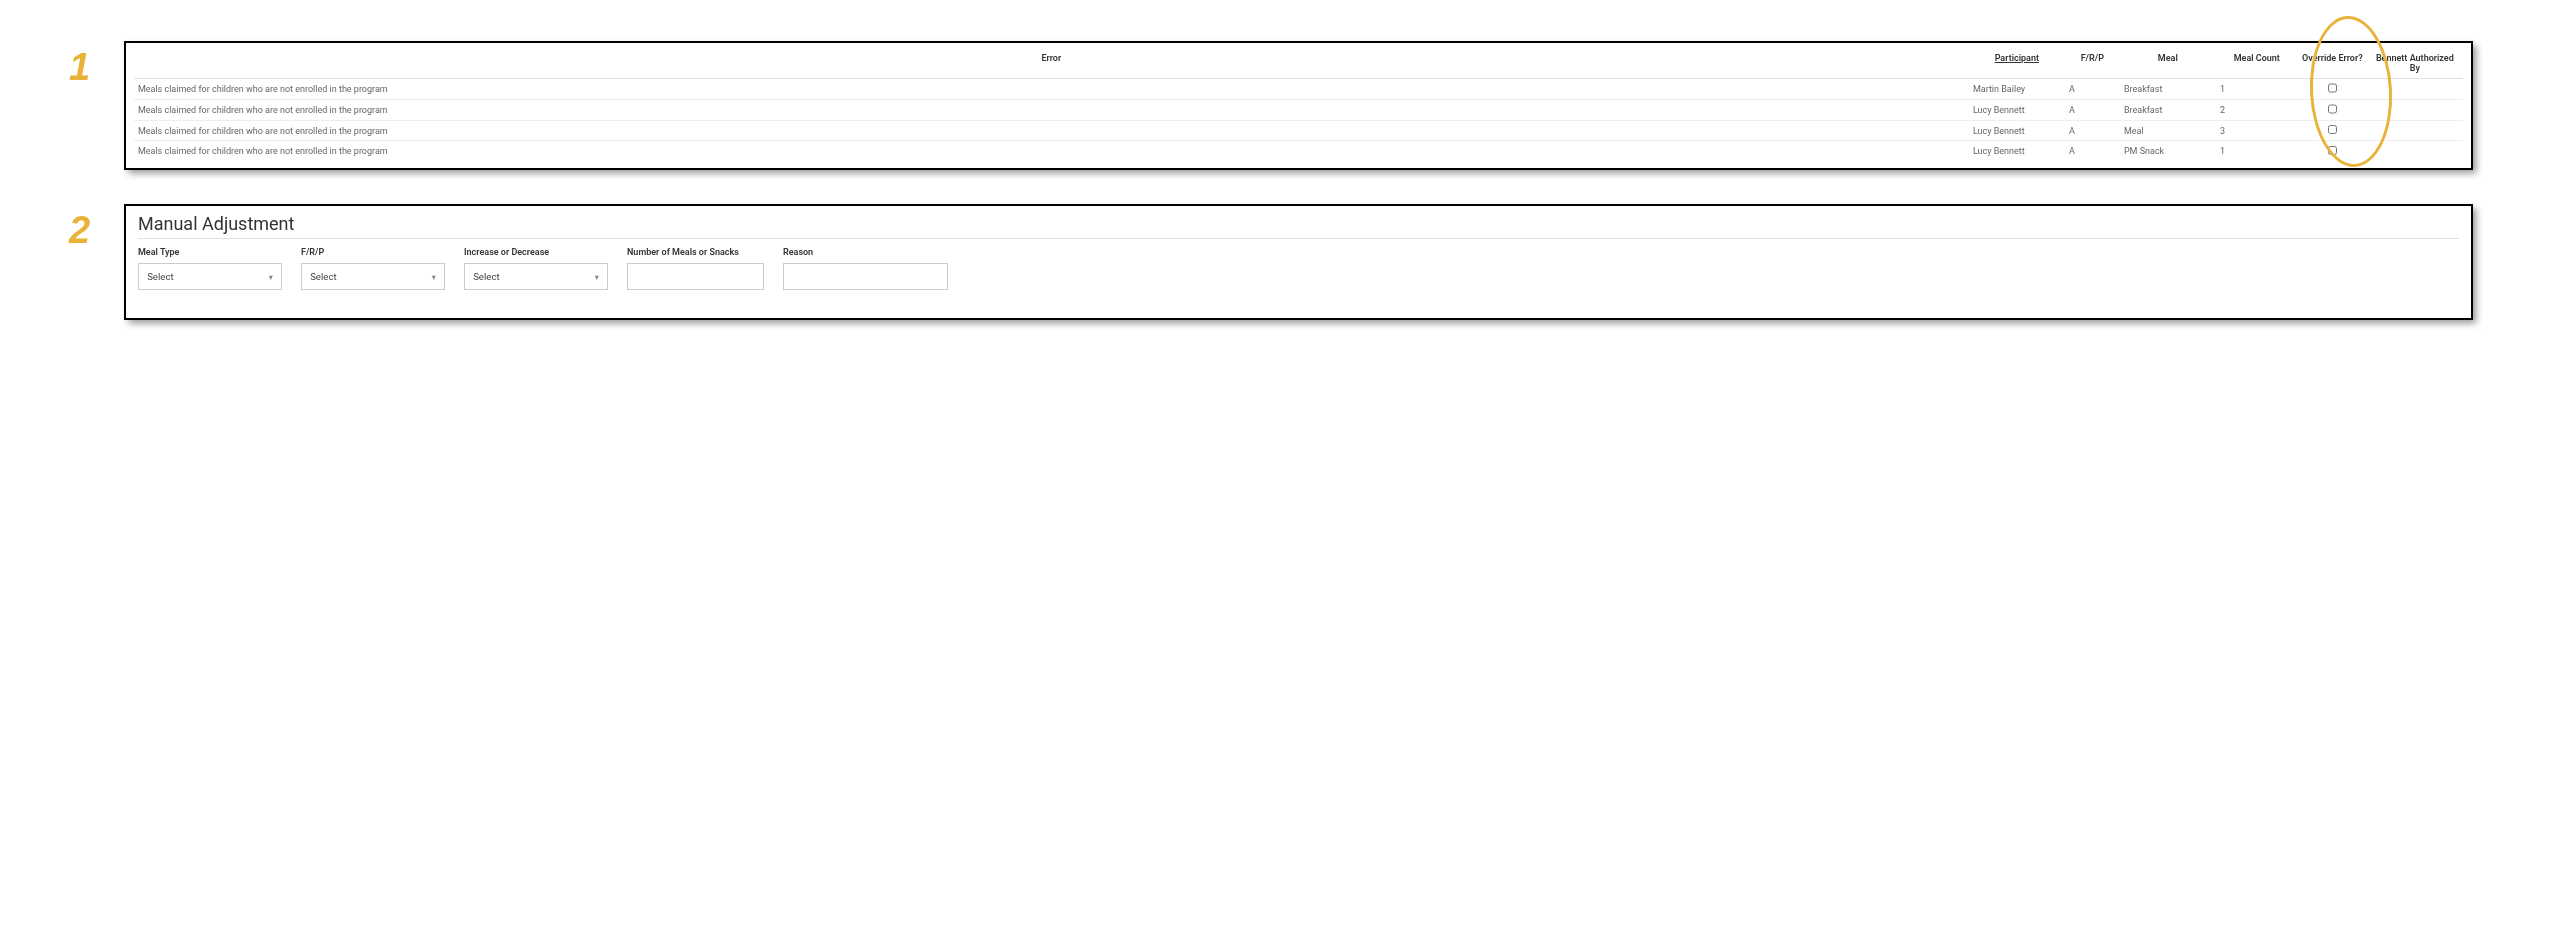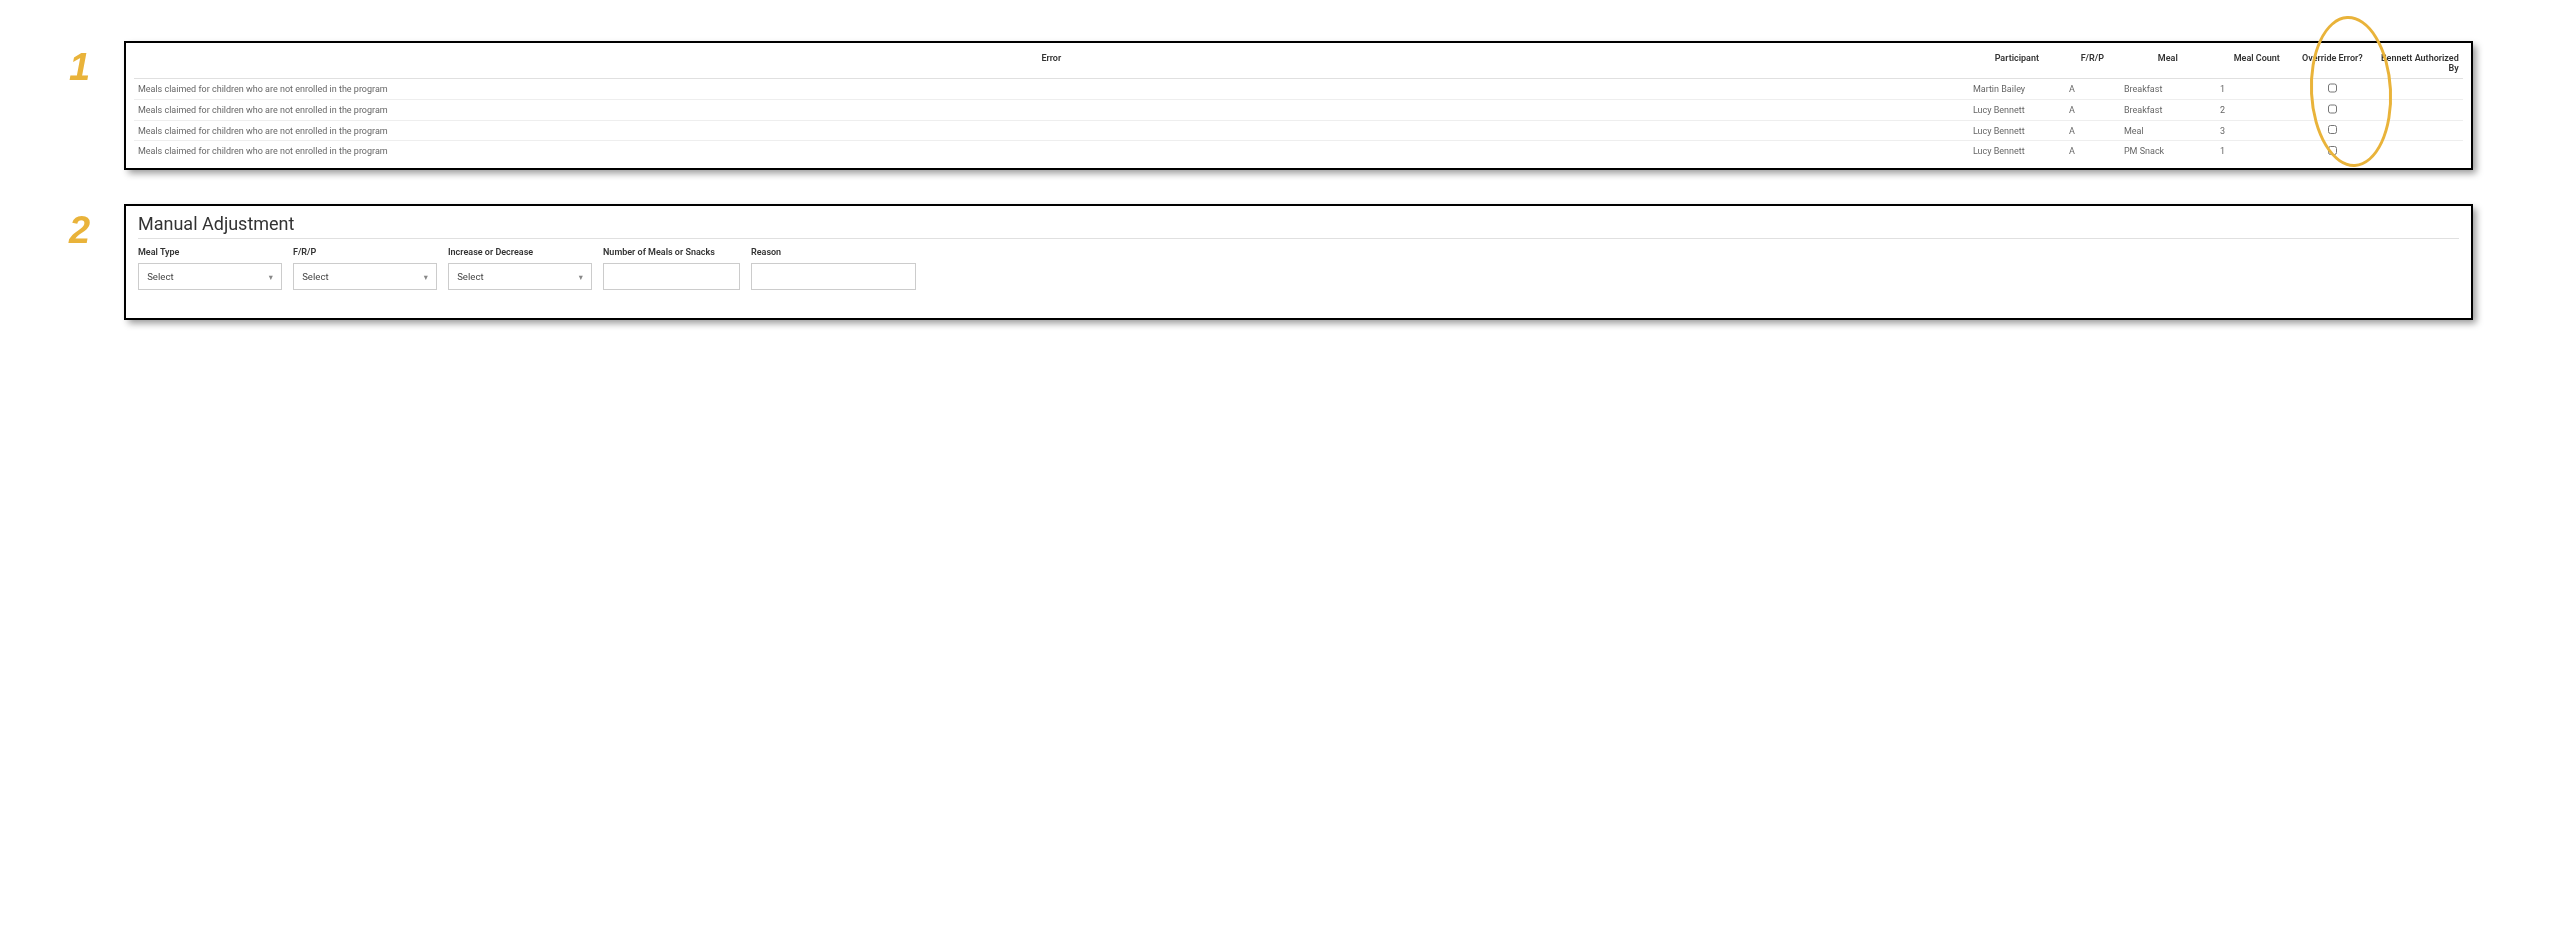--- a/index.html
+++ b/index.html
@@ -47,21 +47,21 @@
     }
     table.errors thead th {
       text-align: center;
       font-weight: 600;
       color: #333;
       border-bottom: 0.7px solid #e0e0e0;
       padding: 5.5px 4.1px;
       vertical-align: top;
       font-size: 9px;
     }
-    table.errors thead th.center { text-align: right; }
+    table.errors thead th.center { text-align: center; }
     table.errors tbody td {
       border-bottom: 0.7px solid #eee;
       padding: 4.1px 4.1px;
       color: #666;
     }
     table.errors tbody tr:last-child td { border-bottom: none; }
     .cell-error { color: #806a3a; }
     .cell-meal { color: #806a3a; margin-top: 24px; }
     .cell-count { color: #a67c1c; text-align: left; padding-left: 20.6px; }
     .cell-checkbox { text-align: center; }
@@ -86,21 +86,21 @@
       margin-bottom: 4.1px;
     }
     .panel-divider {
       border: none;
       border-top: 0.7px solid #e0e0e0;
       margin-bottom: 8.2px;
     }
     .adj-grid {
       display: grid;
       grid-template-columns: 144px 144px 144px 137px 165px;
-      gap: 11px;
+      gap: 19px;
     }
     .adj-grid label {
       font-weight: 600;
       font-size: 9px;
       color: #333;
       margin-bottom: 5.5px;
       display: block;
     }
     .select {
       width: 100%;
@@ -125,21 +125,21 @@
       border: 0.7px solid #ccc;
       background: #fff;
       font-size: 9.6px;
       height: 27.5px;
     }
     .col-check { width: 69px; }
     .col-auth { width: 96px; }
     .col-count { width: 82px; }
     .col-meal { width: 96px; }
     .col-frp { width: 55px; }
-    .col-participant { width: 96px; }
+    .col-participant { width: 96px; text-decoration: underline; }
   </style>
 </head>
 <body>
 
 <div class="panel-row">
   <div class="panel-number">1</div>
   <div class="panel">
     <table class="errors">
       <thead>
         <tr>

